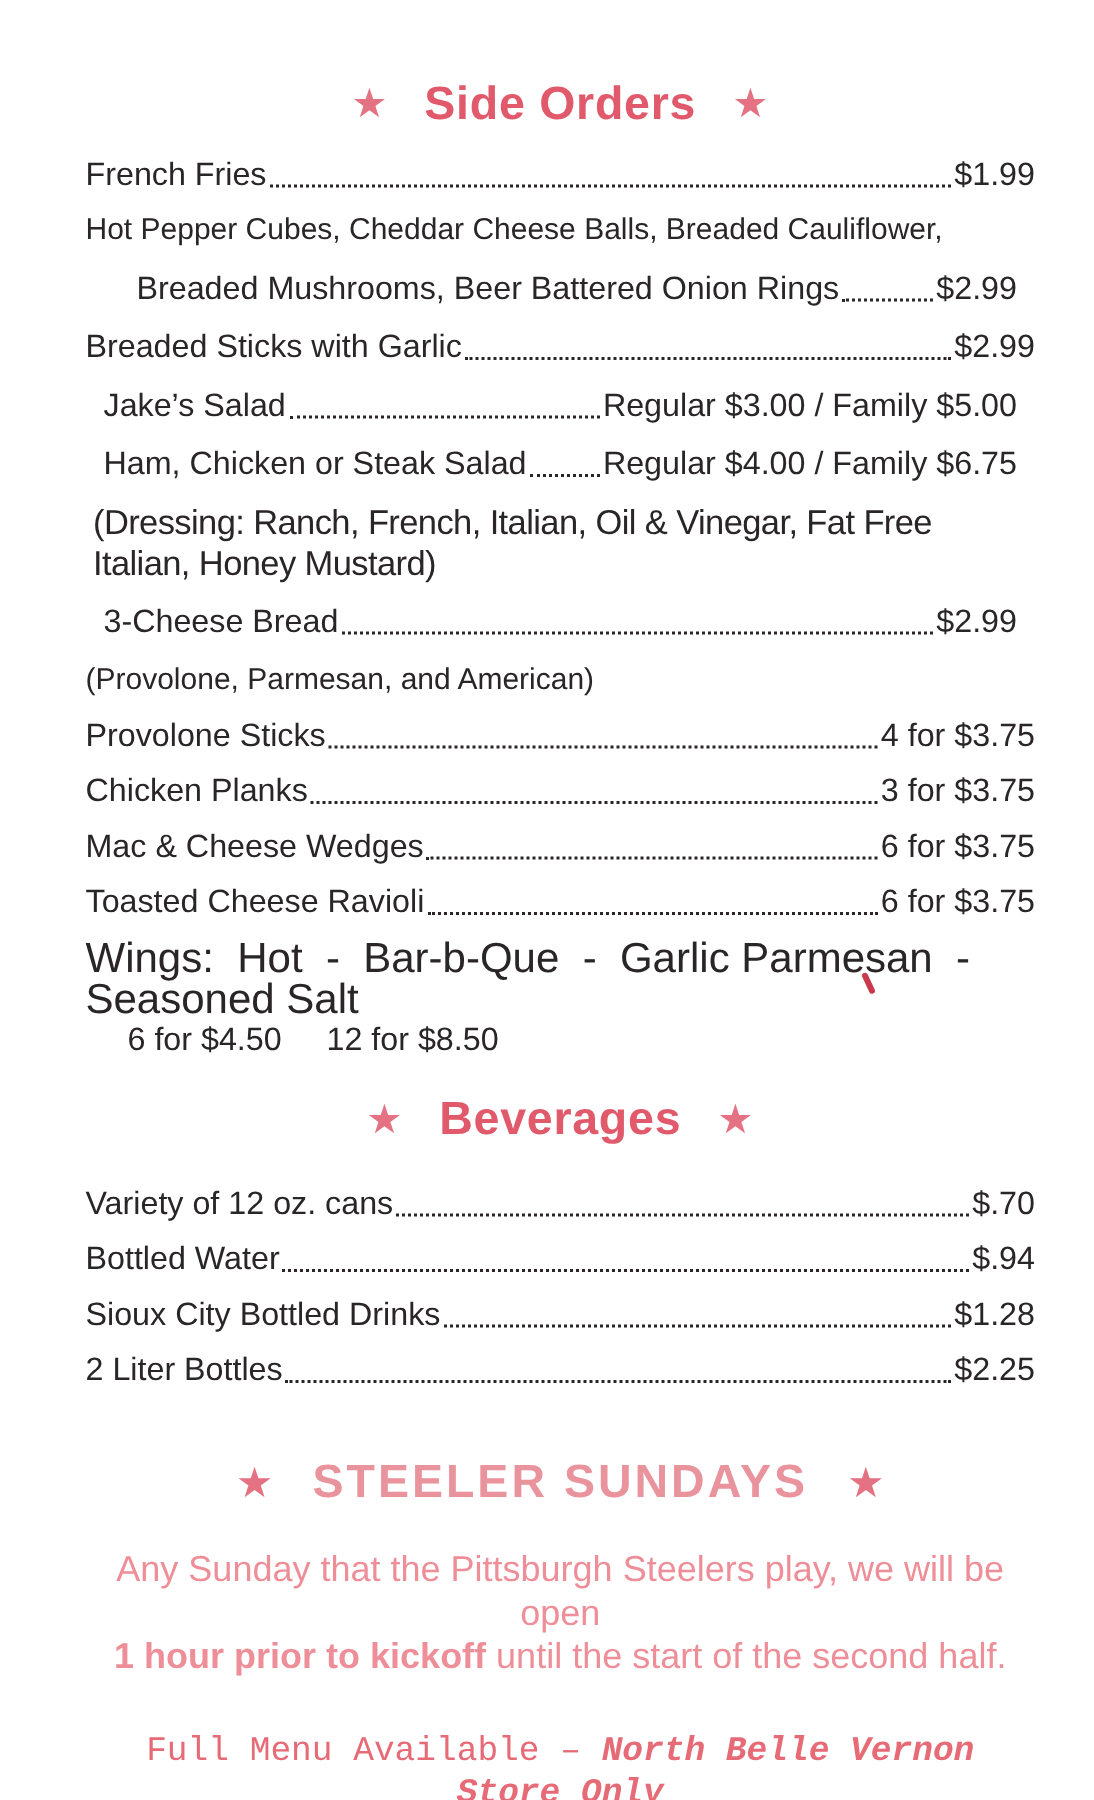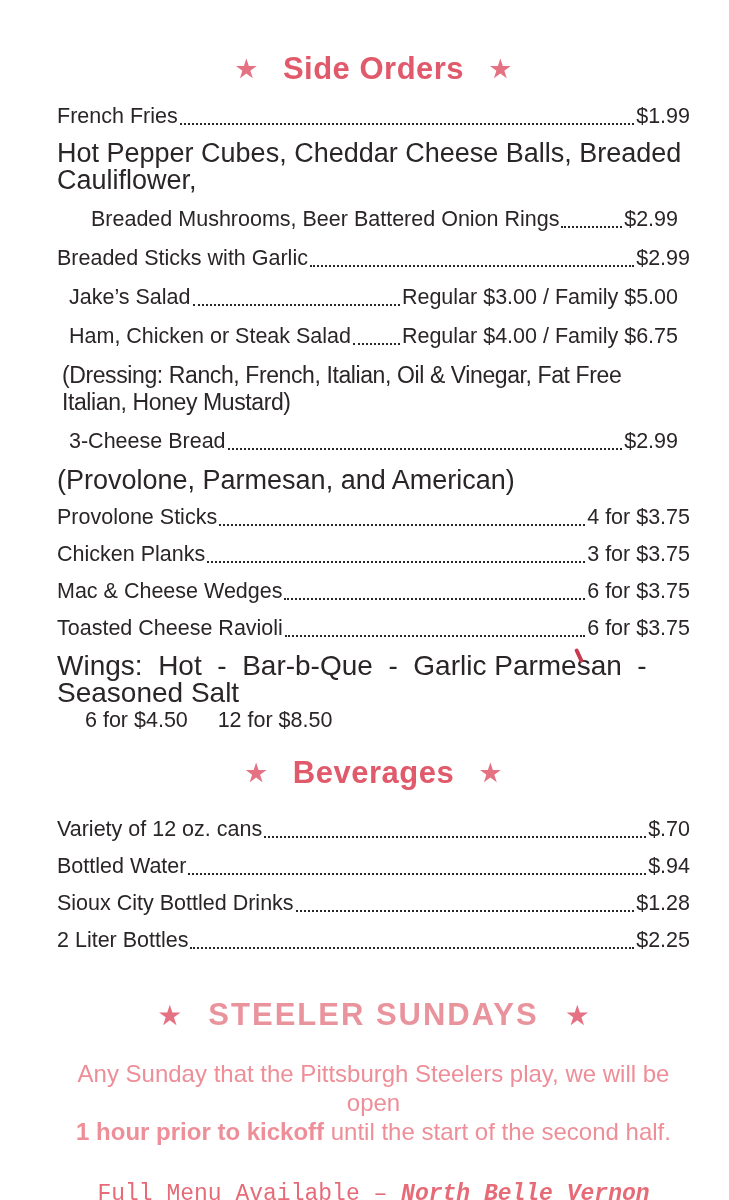--- a/index.html
+++ b/index.html
@@ -21,21 +21,21 @@
     font-size:31px; font-weight:bold;
     color:var(--heading-pink,#e05a6b);
     letter-spacing:0.5px;
   }
   .menu-heading .star { color:var(--star-pink,#e57282); font-size:27px; font-weight:normal; }
 
   
   .row { display:flex; font-size:21.5px; line-height:27px; margin:0 0 10px 0; }
   .row .leader { flex:1; border-bottom:2px dotted var(--ink-black,#2a2526); margin:0 2px 5px 2px; min-width:12px; }
   .item-name, .item-price { white-space:nowrap; }
-  .item-line, .note { font-size:27px; line-height:27px; }
+  .item-line, .note { font-size:20px; line-height:27px; }
   .indent2 { padding-left:22px; }
   .group { margin:0 0 10px 0; }
   .group .row { margin:12px; }
   .note-dressing { font-size:23px; letter-spacing:-0.4px; padding-left:5px; margin:1px 0 0 0; }
   .note-cheese { margin:1px 0 0 0; }
   .wings { margin:0; }
   .wings-line1 { font-size:28px; line-height:27px; white-space:pre-wrap; }
   .wings-line2 { font-size:21.5px; line-height:28px; white-space:pre-wrap; padding-left:28px; }
 
   .bev-heading { margin-top:20px; margin-bottom:24px; }

